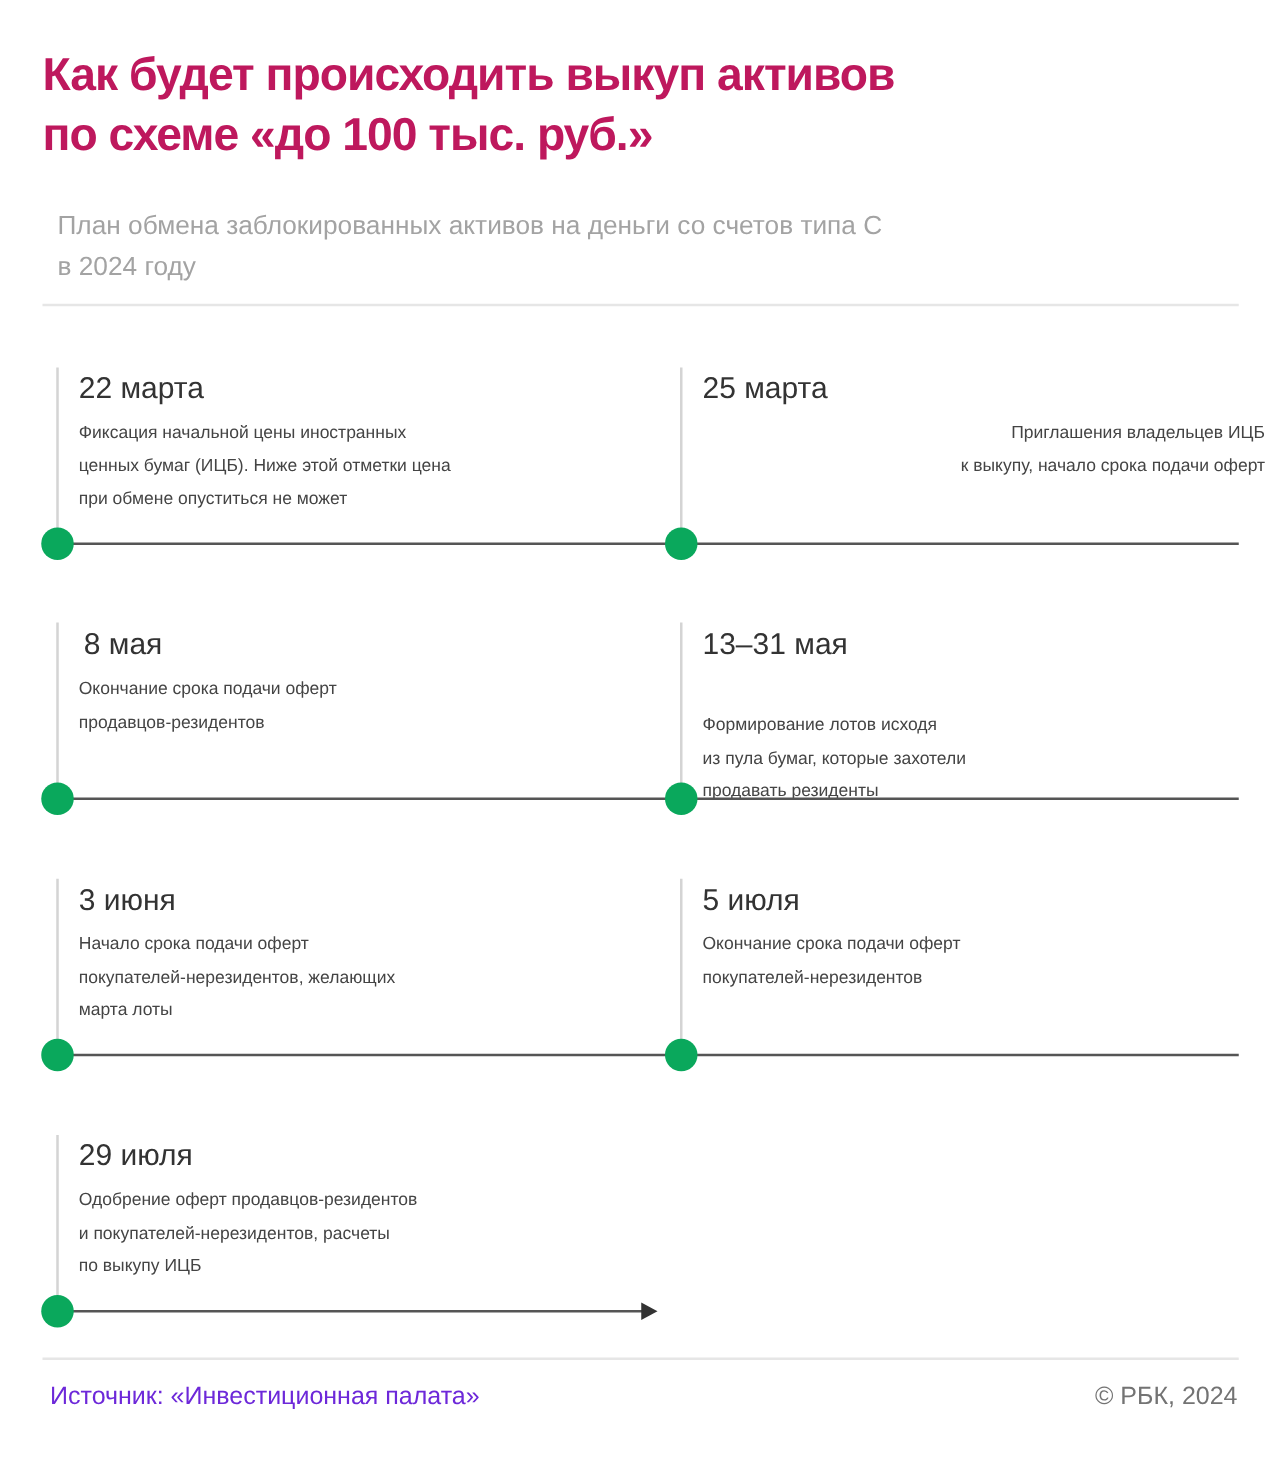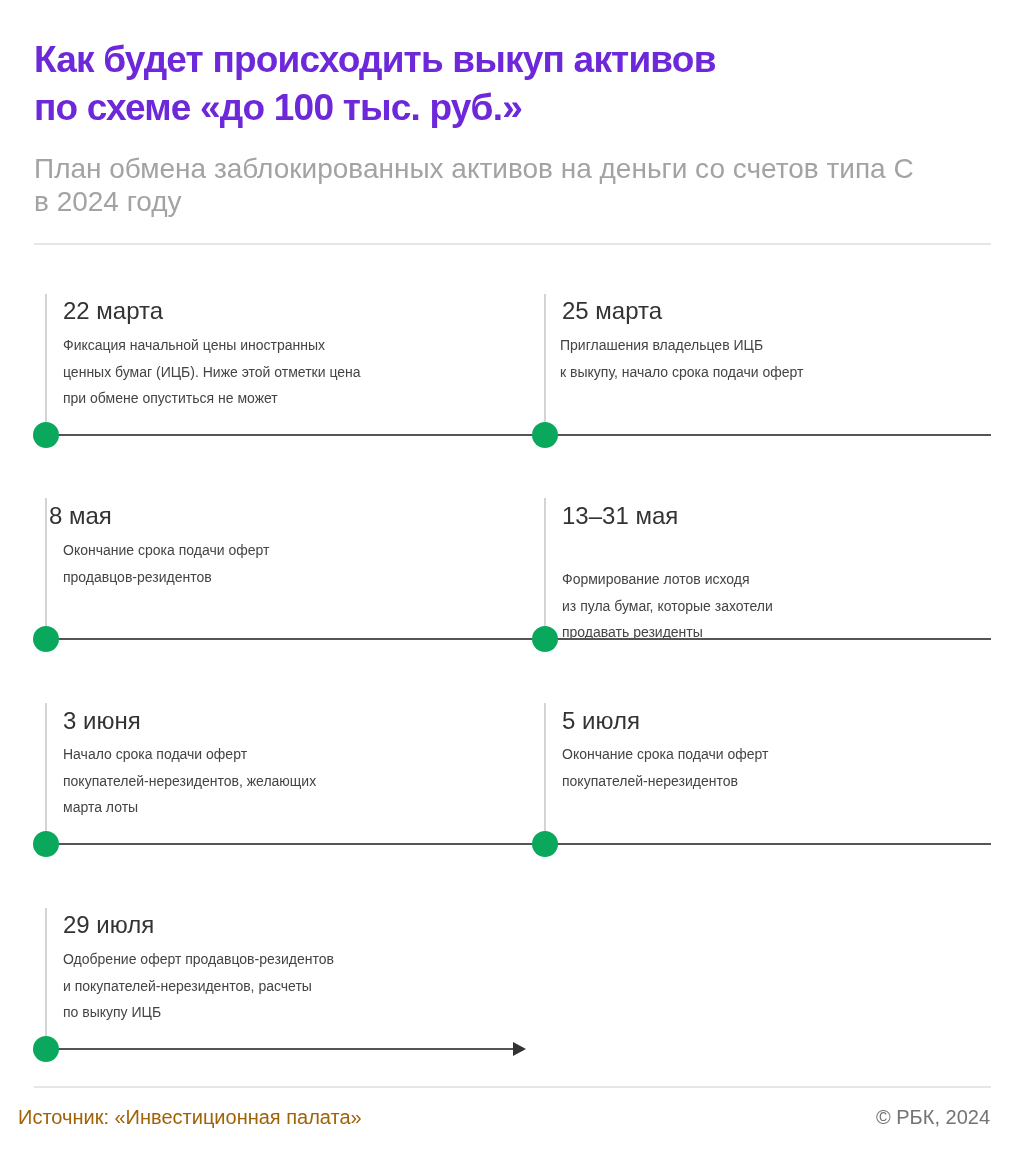--- a/index.html
+++ b/index.html
@@ -1,26 +1,26 @@
 <!DOCTYPE html>
 <html><head>
 <meta charset="utf-8">
 <style>
   html, body { margin: 0; padding: 0; background: #ffffff; }
   body { width: 1024px; height: 1167px; position: relative; overflow: hidden; font-family: "Liberation Sans", sans-serif; }
-  .title { position: absolute; left: 34px; top: 36px; width: 900px; font-family: "Liberation Sans", sans-serif; font-weight: 700; font-size: 37px; line-height: 48px; color: #6d28d9; letter-spacing: -0.8px; margin: 0; }
-  .subtitle { position: absolute; left: 34px; top: 152px; width: 900px; font-size: 28px; line-height: 33px; color: #a3a3a3; margin: 0; }
+  .title { position: absolute; left: 34px; top: 36px; width: 900px; font-family: "Liberation Sans", sans-serif; font-weight: 700; font-size: 37px; line-height: 48px; color: #be185d; letter-spacing: -0.8px; margin: 0; }
+  .subtitle { position: absolute; left: 34px; top: 152px; width: 900px; font-size: 21px; line-height: 33px; color: #a3a3a3; margin: 12px; }
   .divider { position: absolute; left: 34px; width: 957px; height: 2px; background: #e6e6e6; }
   .vline { position: absolute; width: 2px; background: #d4d4d4; }
   .date { position: absolute; font-size: 24px; line-height: 30px; color: #333333; white-space: nowrap; }
   .desc { position: absolute; font-size: 14px; line-height: 26.5px; color: #444444; white-space: pre-line; width: 440px; }
   .hline { position: absolute; height: 2px; background: #555555; }
   .dot { position: absolute; width: 26px; height: 26px; border-radius: 50%; background: #0aa85c; }
   .arrowhead { position: absolute; width: 0; height: 0; border-top: 7px solid transparent; border-bottom: 7px solid transparent; border-left: 13px solid #333333; }
-  .footer-left { position: absolute; left: 18px; top: 1106px; font-size: 20px; color: #a16207; text-align: right; }
+  .footer-left { position: absolute; left: 40px; top: 1106px; font-size: 20px; color: #6d28d9; text-align: right; }
   .footer-right { position: absolute; right: 34px; top: 1106px; font-size: 20px; color: #737373; }
 </style>
 </head>
 <body>
 
 <h1 class="title">
   <span>Как будет происходить выкуп активов</span><br>
   <span>по схеме «до 100 тыс. руб.»</span>
 </h1>
 <p class="subtitle">
@@ -32,30 +32,30 @@
 <div>
 
   <div>
     <div class="vline" style="left:45px; top:294px; height:140px;"></div>
     <div class="date" style="left:63px; top:296px;">22 марта</div>
     <div class="desc" style="left:63px; top:332px; width:460px;">Фиксация начальной цены иностранных
 ценных бумаг (ИЦБ). Ниже этой отметки цена
 при обмене опуститься не может</div>
     <div class="vline" style="left:544px; top:294px; height:140px;"></div>
     <div class="date" style="left:562px; top:296px;">25 марта</div>
-    <div class="desc" style="left:560px; top:332px;">Приглашения владельцев ИЦБ
+    <div class="desc" style="left:572px; top:332px;text-align:right;">Приглашения владельцев ИЦБ
 к выкупу, начало срока подачи оферт</div>
     <div class="hline" style="left:46px; top:434px; width:945px;"></div>
     <div class="dot" style="left:33px; top:422px;"></div>
     <div class="dot" style="left:532px; top:422px;"></div>
   </div>
 
   <div>
     <div class="vline" style="left:45px; top:498px; height:141px;"></div>
-    <div class="date" style="left:49px; top:501px;">8 мая</div>
+    <div class="date" style="left:67px; top:501px;">8 мая</div>
     <div class="desc" style="left:63px; top:537px;">Окончание срока подачи оферт
 продавцов-резидентов</div>
     <div class="vline" style="left:544px; top:498px; height:141px;"></div>
     <div class="date" style="left:562px; top:501px;">13–31 мая</div>
     <div class="desc" style="left:562px; top:566px;">Формирование лотов исходя
 из пула бумаг, которые захотели
 продавать резиденты</div>
     <div class="hline" style="left:46px; top:638px; width:945px;"></div>
     <div class="dot" style="left:33px; top:626px;"></div>
     <div class="dot" style="left:532px; top:626px;"></div>

